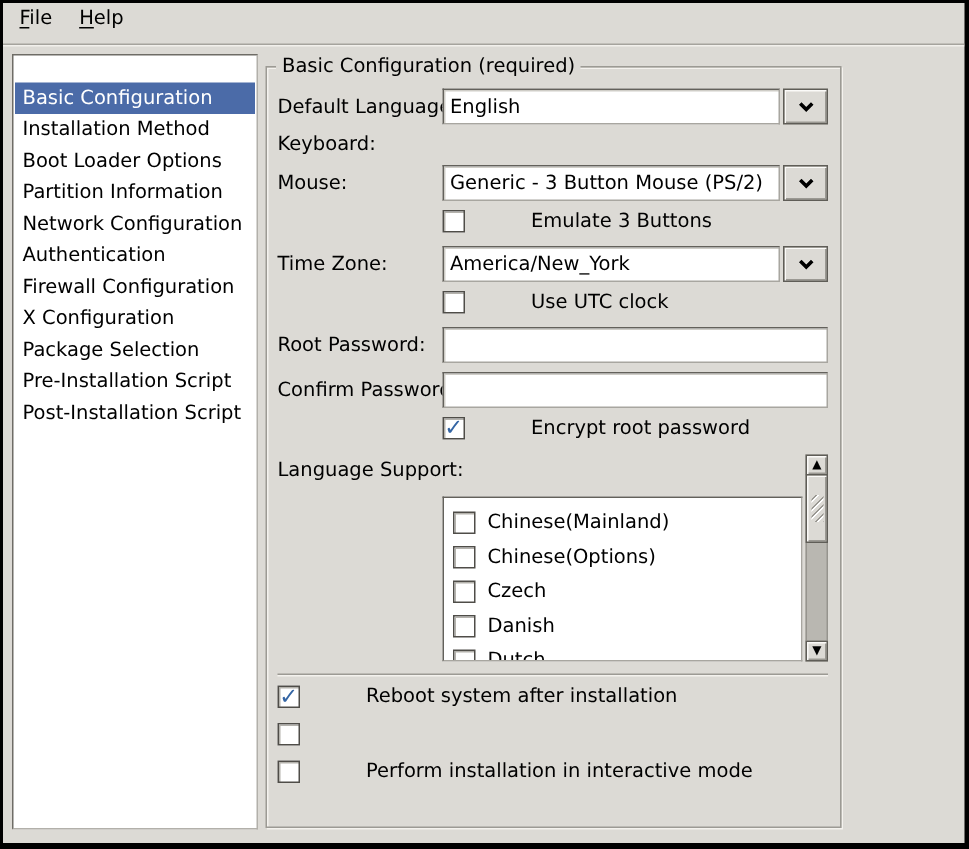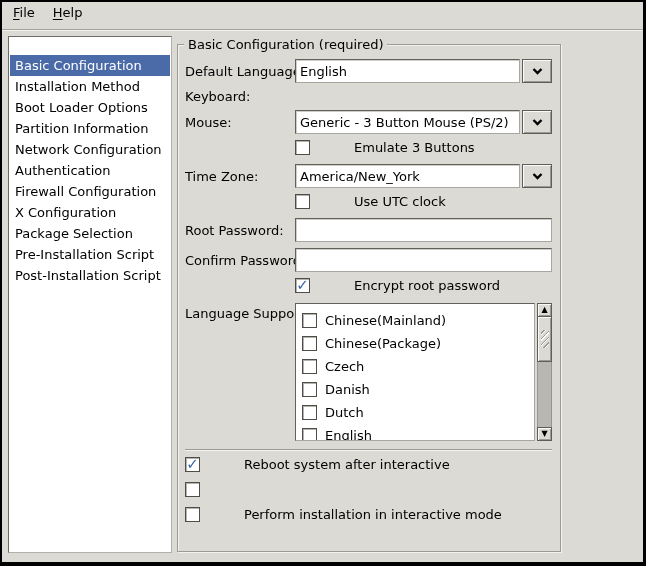--- a/index.html
+++ b/index.html
@@ -69,21 +69,21 @@
     overflow:visible;cursor:default;
   }
   .cb-label{margin-left:8px;white-space:nowrap;}
   
   .row-langsupport{display:flex;align-items:flex-start;margin-bottom:0;}
   .row-langsupport .flabel{padding-top:3px;}
   .listwrap{flex:1;display:flex;height:138px;min-width:0;}
   .langlist{
     flex:1;background:#fff;border:1px solid;min-width:0;
     border-color:#63615b #a8a6a0 #a8a6a0 #63615b;
-    padding:5px 0 0 6px;overflow:hidden;
+    padding:5px 0 0 6px;overflow:hidden;margin-top:28px;
   }
   .lang-item{display:flex;align-items:center;height:23px;}
   
   .scrollbar{
     width:15px;margin-left:2px;flex-shrink:0;display:flex;flex-direction:column;
     background:#b9b7b1;border:1px solid #96948e;
   }
   .sb-btn{
     height:14px;background:var(--window-bg);border:1px solid #5f5d57;margin:-1px;
     box-shadow:inset 1px 1px 0 #fbfaf8, inset -1px -1px 0 #9b9993;
@@ -213,21 +213,21 @@
     <div class="form-row row-langsupport">
       <span class="flabel">Language Support:</span>
       <span class="listwrap">
         <span class="langlist">
           <span class="lang-item">
             <span class="cb"></span>
             <span class="cb-label">Chinese(Mainland)</span>
           </span>
           <span class="lang-item">
             <span class="cb"></span>
-            <span class="cb-label">Chinese(Package)</span>
+            <span class="cb-label">Chinese(Options)</span>
           </span>
           <span class="lang-item">
             <span class="cb"></span>
             <span class="cb-label">Czech</span>
           </span>
           <span class="lang-item">
             <span class="cb"></span>
             <span class="cb-label">Danish</span>
           </span>
           <span class="lang-item">
@@ -252,21 +252,21 @@
             </span>
         </span>
       </span>
     </div>
 
     <div class="hsep"></div>
 
     <div class="footer">
       <div class="cb-row">
         <span class="cb checked">✓</span>
-        <span class="cb-label">Reboot system after interactive</span>
+        <span class="cb-label">Reboot system after installation</span>
       </div>
       <div class="cb-row">
         <span class="cb"></span>
       </div>
       <div class="cb-row">
         <span class="cb"></span>
         <span class="cb-label">Perform installation in interactive mode</span>
       </div>
     </div>
 

